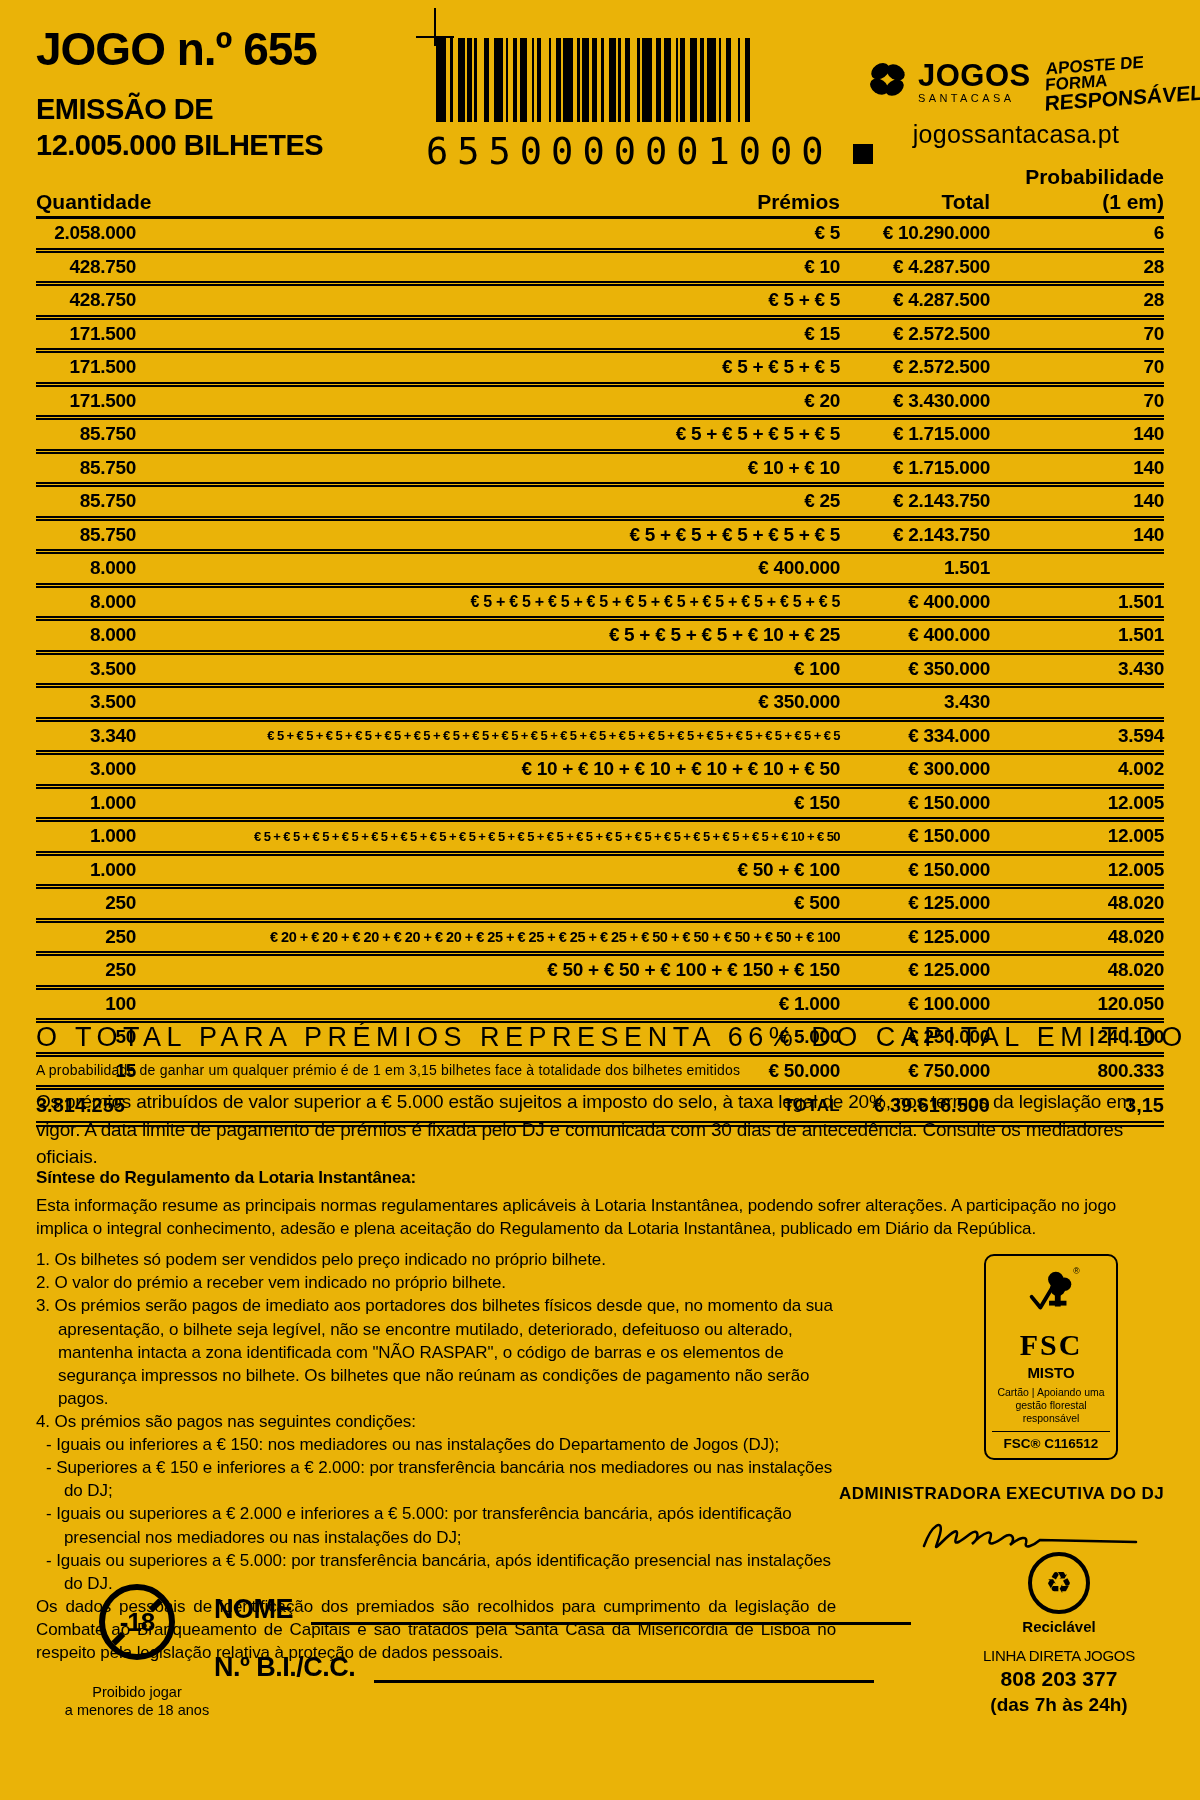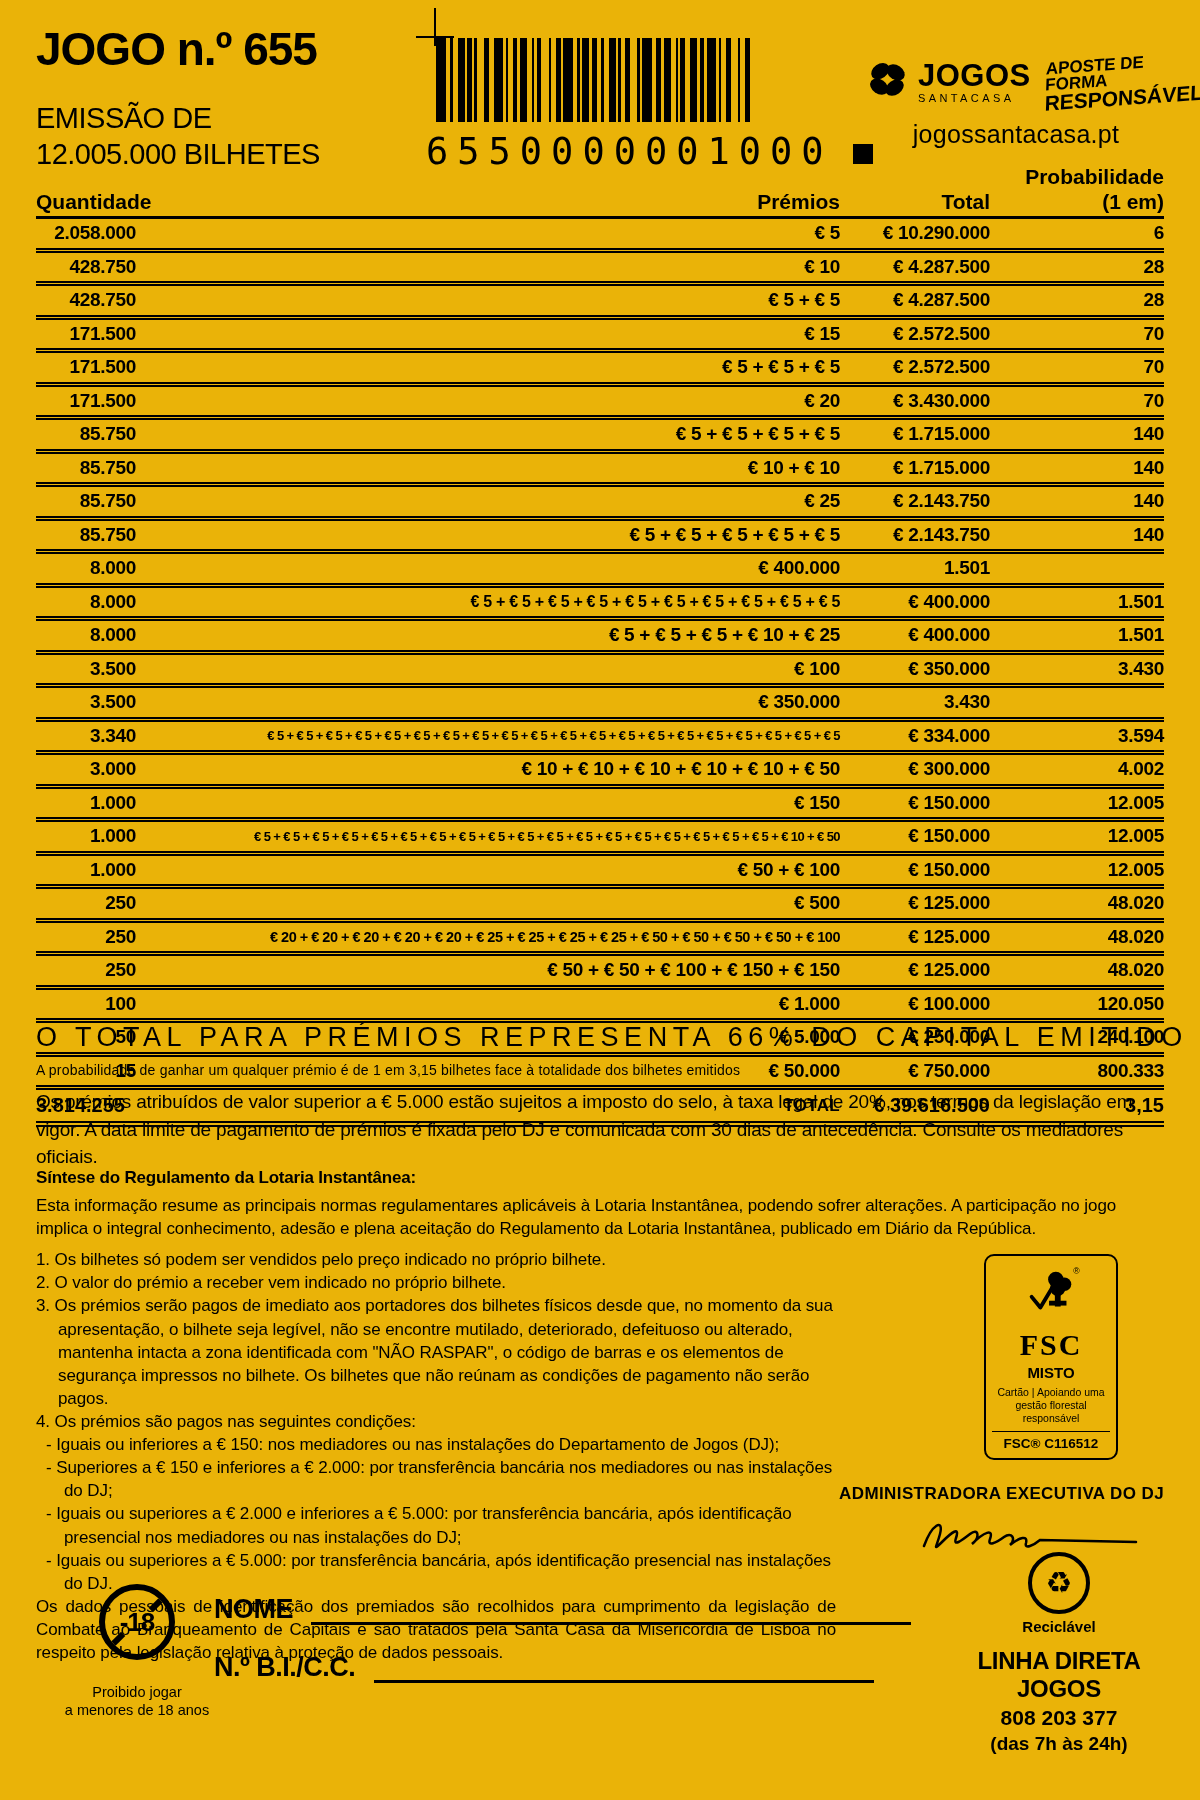--- a/index.html
+++ b/index.html
@@ -3,21 +3,21 @@
 <meta charset="utf-8">
 <style>
   html,body{margin:0;padding:0;background:#fff;}
   .page{position:relative;width:1200px;height:1800px;background:#eab308;color:#000;
         font-family:"Liberation Sans", sans-serif;overflow:hidden;}
 
   
   .hdr{position:relative;height:218px;}
   .title-block{position:absolute;left:36px;top:26px;line-height:1;}
   .game-title{font-size:46px;font-weight:bold;letter-spacing:-1px;margin:0;}
-  .emission{font-size:29px;font-weight:normal;letter-spacing:-0.5px;margin-top:28px;line-height:1.25;}
+  .emission{font-size:29px;font-weight:bold;letter-spacing:-0.5px;margin-top:19px;line-height:1.25;}
 
   .barcode-block{position:absolute;left:420px;top:8px;width:380px;}
   .cropmark-v{position:absolute;left:14px;top:0;width:2px;height:38px;background:#000;}
   .cropmark-h{position:absolute;left:-4px;top:28px;width:38px;height:2px;background:#000;}
   .bars{position:absolute;left:16px;top:30px;width:340px;height:84px;font-size:0;}
   .bars i{display:inline-block;height:100%;}
   .bars i.b{background:#000;}
   .code-row{position:absolute;left:6px;top:122px;white-space:nowrap;}
   .code{font-family:"DejaVu Sans Mono", monospace;font-size:37px;letter-spacing:9px;}
   .sq{display:inline-block;width:20px;height:20px;background:#000;margin-left:16px;}
@@ -86,21 +86,21 @@
   .id-row{position:absolute;left:214px;top:98px;white-space:nowrap;}
   .fld-label{font-weight:bold;font-size:27px;letter-spacing:-0.5px;display:inline-block;vertical-align:bottom;}
   .fld-line{display:inline-block;border-bottom:3px solid #000;height:30px;vertical-align:bottom;margin-left:14px;}
   .line-name{width:600px;}
   .line-id{width:500px;}
   .foot-right{position:absolute;right:26px;top:0;width:230px;text-align:center;}
   .recycle-circle{width:54px;height:54px;border:4px solid #000;border-radius:50%;margin:0 auto;
                   display:flex;align-items:center;justify-content:center;}
   .recycle-glyph{font-family:"DejaVu Sans", sans-serif;font-size:30px;line-height:1;}
   .recyclable-word{font-weight:bold;font-size:15px;margin-top:4px;}
-  .hotline-title{font-weight:bold;font-size:24px;margin-top:12px;letter-spacing:-0.3px;}
+  .hotline-title{font-weight:normal;font-size:15px;margin-top:12px;letter-spacing:-0.3px;}
   .hotline-number{font-weight:bold;font-size:21px;margin-top:3px;}
   .hotline-hours{font-weight:bold;font-size:19px;margin-top:3px;text-align:center;}
 </style>
 </head>
 <body>
 
 <div class="page">
 
   <div class="hdr">
     <div class="title-block">

